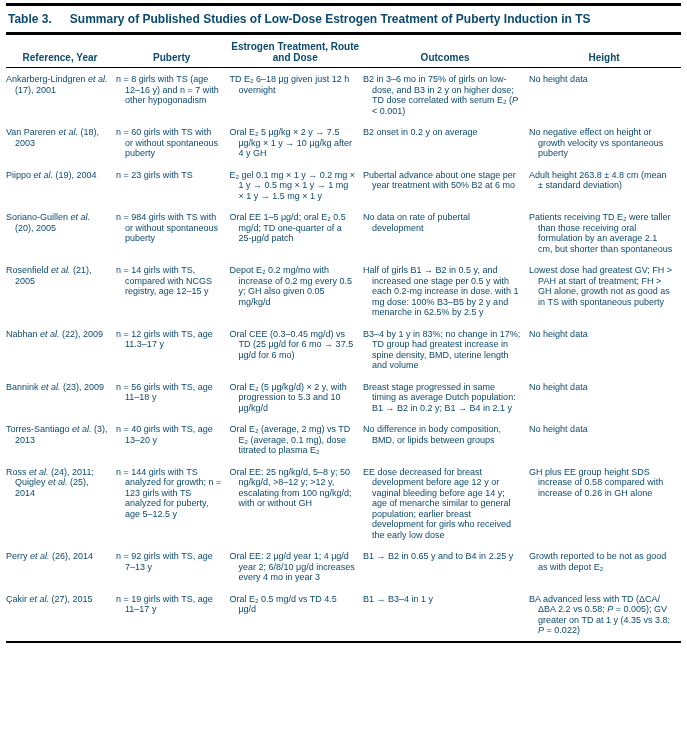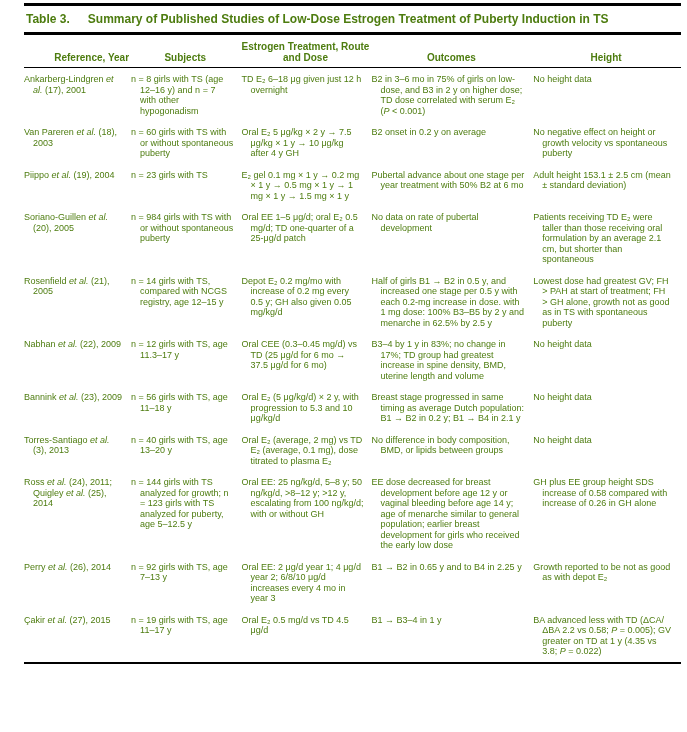--- a/index.html
+++ b/index.html
@@ -1,22 +1,22 @@
 <!DOCTYPE html>
 <html><head>
 <meta charset="utf-8">
 <style>
   html,body { margin:0; padding:0; background:#ffffff; }
   .page {
     width: 687px;
     height: 732px;
     box-sizing: border-box;
-    padding: 3px 6px 0 24px;
+    padding: 3px 6px 0 6px;
     background: #fff;
-    color: #4d7c0f;
+    color: #0c4a6e;
     font-family: "Liberation Sans", sans-serif;
     overflow: hidden;
   }
   .title-bar {
     border-top: 3px solid #000;
     border-bottom: 3px solid #000;
     padding: 6px 2px 6px 2px;
     font-size: 12px;
     font-weight: bold;
   }
@@ -35,21 +35,21 @@
   col.c-out { width: 24.6%; }
   col.c-hgt { width: 22.5%; }
   thead th {
     font-size: 10px;
     font-weight: bold;
     text-align: center;
     vertical-align: bottom;
     padding: 7px 2px 4px 0;
     border-bottom: 1px solid #000;
   }
-  thead th.left { text-align: right; }
+  thead th.left { text-align: center; }
   tbody td {
     vertical-align: top;
     padding: 0 8px 11px 0;
   }
   tbody tr:first-child td { padding-top: 6px; }
   tbody tr:last-child td { padding-bottom: 5px; margin-top: 38px; }
   .cell {
     padding-left: 9px;
     text-indent: -9px;
     word-wrap: break-word;
@@ -69,21 +69,21 @@
     <colgroup>
       <col class="c-ref">
         <col class="c-sub">
         <col class="c-trt">
         <col class="c-out">
         <col class="c-hgt">
     </colgroup>
     <thead>
       <tr>
         <th class="left">Reference, Year</th>
-        <th>Subjects</th>
+        <th>Puberty</th>
         <th>Estrogen Treatment, Route and Dose</th>
         <th>Outcomes</th>
         <th>Height</th>
       </tr>
     </thead>
     <tbody>
       <tr>
         <td>
             <div class="cell">Ankarberg-Lindgren <i>et al.</i> (17), 2001</div>
           </td>
@@ -124,21 +124,21 @@
         <td>
             <div class="cell">n = 23 girls with TS</div>
           </td>
         <td>
             <div class="cell">E₂ gel 0.1 mg × 1 y → 0.2 mg × 1 y → 0.5 mg × 1 y → 1 mg × 1 y → 1.5 mg × 1 y</div>
           </td>
         <td>
             <div class="cell">Pubertal advance about one stage per year treatment with 50% B2 at 6 mo</div>
           </td>
         <td>
-            <div class="cell">Adult height 153.1 ± 2.5 cm (mean ± standard deviation)</div>
+            <div class="cell">Adult height 263.8 ± 4.8 cm (mean ± standard deviation)</div>
           </td>
       </tr>
       <tr>
         <td>
             <div class="cell">Soriano-Guillen <i>et al.</i> (20), 2005</div>
           </td>
         <td>
             <div class="cell">n = 984 girls with TS with or without spontaneous puberty</div>
           </td>
         <td>

